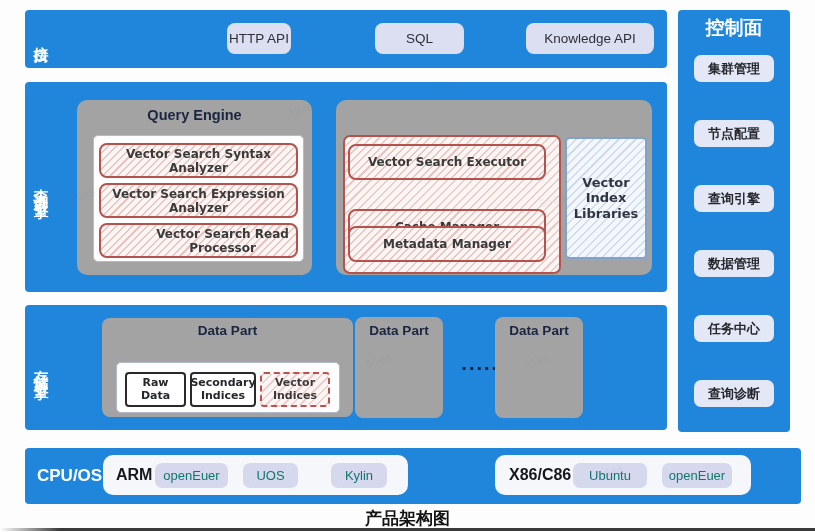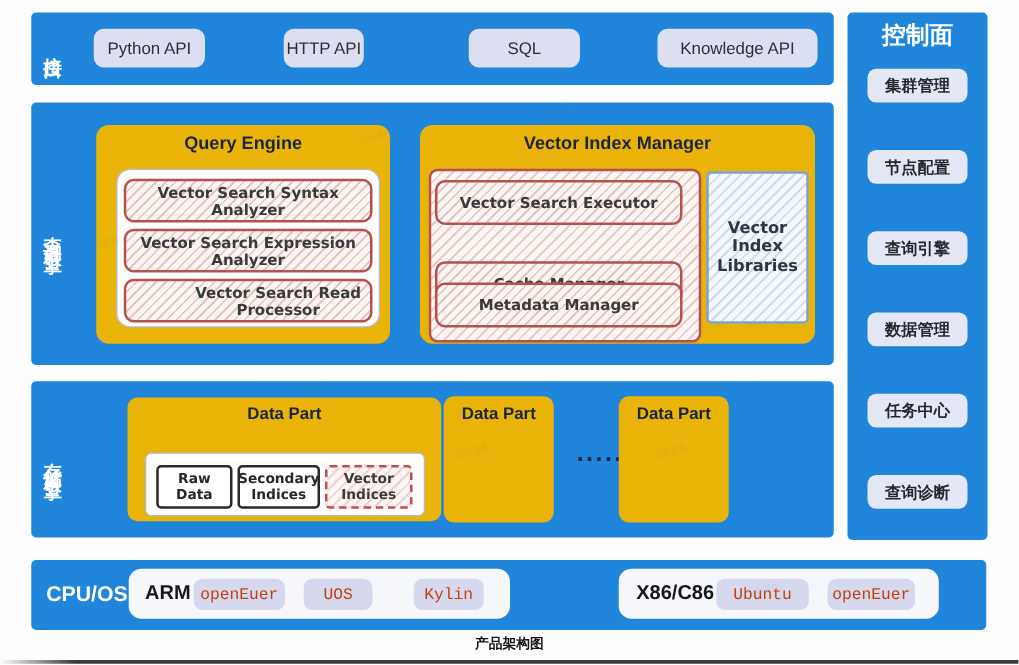--- a/index.html
+++ b/index.html
@@ -11,21 +11,21 @@
   .vlabel{
     position:absolute;left:9px;top:50%;transform:translateY(-50%);
     writing-mode:vertical-rl;text-orientation:upright;
     color:#ffffff;font-weight:bold;font-size:15px;letter-spacing:5px;line-height:1;
   }
   .chip{
     position:absolute;display:flex;align-items:center;justify-content:center;
     background:#dcdff2;border-radius:8px;color:#2c2f38;font-size:13.5px;
   }
   .bigbox{
-    position:absolute;background:#eab308;border-radius:10px;
+    position:absolute;background:#a3a3a3;border-radius:10px;
   }
   .boxtitle{
     position:absolute;left:0;right:0;text-align:center;
     color:#1b2540;font-weight:bold;font-size:14.5px;
   }
   .whitebox{
     position:absolute;background:#fdfdfd;border:1px solid #b3bacd;border-radius:5px;
   }
   .redmod{
     position:absolute;display:flex;align-items:center;justify-content:center;
@@ -63,79 +63,77 @@
     color:#3a3a3a;font-weight:bold;font-size:11px;text-align:center;line-height:1.15;
     font-family:"DejaVu Sans",sans-serif;
   }
   .ctl-chip{
     position:absolute;left:16px;width:80px;height:27px;
     display:flex;align-items:center;justify-content:center;
     background:#e4e7f5;border-radius:7px;color:#26282e;font-weight:bold;font-size:13px;
   }
   .oschip{
     position:absolute;top:8px;height:25px;display:flex;align-items:center;justify-content:center;
-    background:#d6d8ee;border-radius:7px;color:#c2410c;font-size:13px;font-family:Liberation Mono, monospace;
+    background:#d6d8ee;border-radius:7px;color:#0f766e;font-size:13px;
   }
   .nearwhite{
     position:absolute;top:7px;height:40px;background:#f6f7fb;border-radius:10px;
   }
   .hwlabel{position:absolute;top:50%;transform:translateY(-50%);font-weight:bold;font-size:16px;color:#16181d;}
   .wm{
     position:absolute;font-size:10px;color:#6a7486;opacity:0.10;
     transform:rotate(-14deg);letter-spacing:1px;pointer-events:none;
   }
   .caption{
     position:absolute;left:0;right:0;top:507px;text-align:center;
-    color:#141414;font-weight:bold;font-size:11px;
+    color:#141414;font-weight:bold;font-size:17px;
   }
   .bottomline{
     position:absolute;left:0;top:528px;width:815px;height:3px;
     background:linear-gradient(to right, rgba(60,60,60,0) 0px, #3a3a3a 60px, #3a3a3a 815px);
   }
   .dots{
     position:absolute;color:#18202e;font-weight:bold;font-size:20px;letter-spacing:2px;
   }
 </style>
 </head>
 <body>
 
 <div class="canvas">
 
   <div class="blue" style="left:25px;top:10px;width:642px;height:58px;">
     <div class="vlabel">接口</div>
-    <div class="chip" style="left:50px;top:13px;width:89px;height:31px;">Python API</div>
     <div class="chip" style="left:202px;top:13px;width:64px;height:31px;">HTTP API</div>
     <div class="chip" style="left:350px;top:13px;width:89px;height:31px;">SQL</div>
     <div class="chip" style="left:501px;top:13px;width:128px;height:31px;">Knowledge API</div>
   </div>
 
   <div class="blue" style="left:678px;top:10px;width:112px;height:422px;">
     <div style="position:absolute;left:0;right:0;top:5px;text-align:center;color:#fff;font-weight:bold;font-size:19px;">控制面</div>
     <div class="ctl-chip" style="top:45px;">集群管理</div>
     <div class="ctl-chip" style="top:110px;">节点配置</div>
     <div class="ctl-chip" style="top:175px;">查询引擎</div>
     <div class="ctl-chip" style="top:240px;">数据管理</div>
     <div class="ctl-chip" style="top:305px;">任务中心</div>
     <div class="ctl-chip" style="top:370px;">查询诊断</div>
   </div>
 
   <div class="blue" style="left:25px;top:82px;width:642px;height:210px;">
     <div class="vlabel">查询引擎</div>
 
     <div class="bigbox" style="left:52px;top:18px;width:235px;height:175px;">
       <div class="boxtitle" style="top:7px;">Query Engine</div>
-      <div class="whitebox" style="left:16px;top:35px;width:209px;height:125px;border-radius:11px;">
+      <div class="whitebox" style="left:16px;top:35px;width:209px;height:125px;">
         <div class="redmod" style="left:5px;right:5px;top:7px;height:31px;">Vector Search Syntax Analyzer</div>
         <div class="redmod" style="left:5px;right:5px;top:47px;height:31px;">Vector Search Expression Analyzer</div>
         <div class="redmod" style="left:5px;right:5px;top:87px;height:31px;padding-left:48px;">Vector Search Read Processor</div>
       </div>
     </div>
 
     <div class="bigbox" style="left:311px;top:18px;width:316px;height:175px;">
-      <div class="boxtitle" style="top:7px;">Vector Index Manager</div>
       <div class="hatchpane" style="left:7px;top:35px;width:214px;height:135px;">
         <div class="redmod" style="left:3px;width:194px;top:7px;height:32px;">Vector Search Executor</div>
         <div class="redmod" style="left:3px;width:194px;top:48px;height:32px;margin-top:24px;">Cache Manager</div>
         <div class="redmod" style="left:3px;width:194px;top:89px;height:32px;">Metadata Manager</div>
       </div>
       <div class="bluelib" style="left:229px;top:37px;width:78px;height:118px;">
         <span>Vector Index Libraries</span>
       </div>
     </div>
   </div>
@@ -156,21 +154,21 @@
       <div class="boxtitle" style="top:6px;font-size:13.5px;">Data Part</div>
     </div>
 
     <div class="dots" style="left:421px;top:47px;width:76px;text-align:center;">......</div>
 
     <div class="bigbox" style="left:470px;top:12px;width:88px;height:101px;border-radius:8px;">
       <div class="boxtitle" style="top:6px;font-size:13.5px;">Data Part</div>
     </div>
   </div>
 
-  <div class="blue" style="left:25px;top:448px;width:764px;height:56px;">
+  <div class="blue" style="left:25px;top:448px;width:764px;height:56px;padding-left:12px;">
     <div style="position:absolute;left:12px;top:50%;transform:translateY(-50%);color:#fff;font-weight:bold;font-size:17px;">CPU/OS</div>
 
     <div class="nearwhite" style="left:78px;width:305px;">
       <div class="hwlabel" style="left:13px;">ARM</div>
       <div class="oschip" style="left:52px;width:73px;">openEuer</div>
       <div class="oschip" style="left:140px;width:55px;">UOS</div>
       <div class="oschip" style="left:228px;width:56px;">Kylin</div>
     </div>
 
     <div class="nearwhite" style="left:470px;width:256px;">

